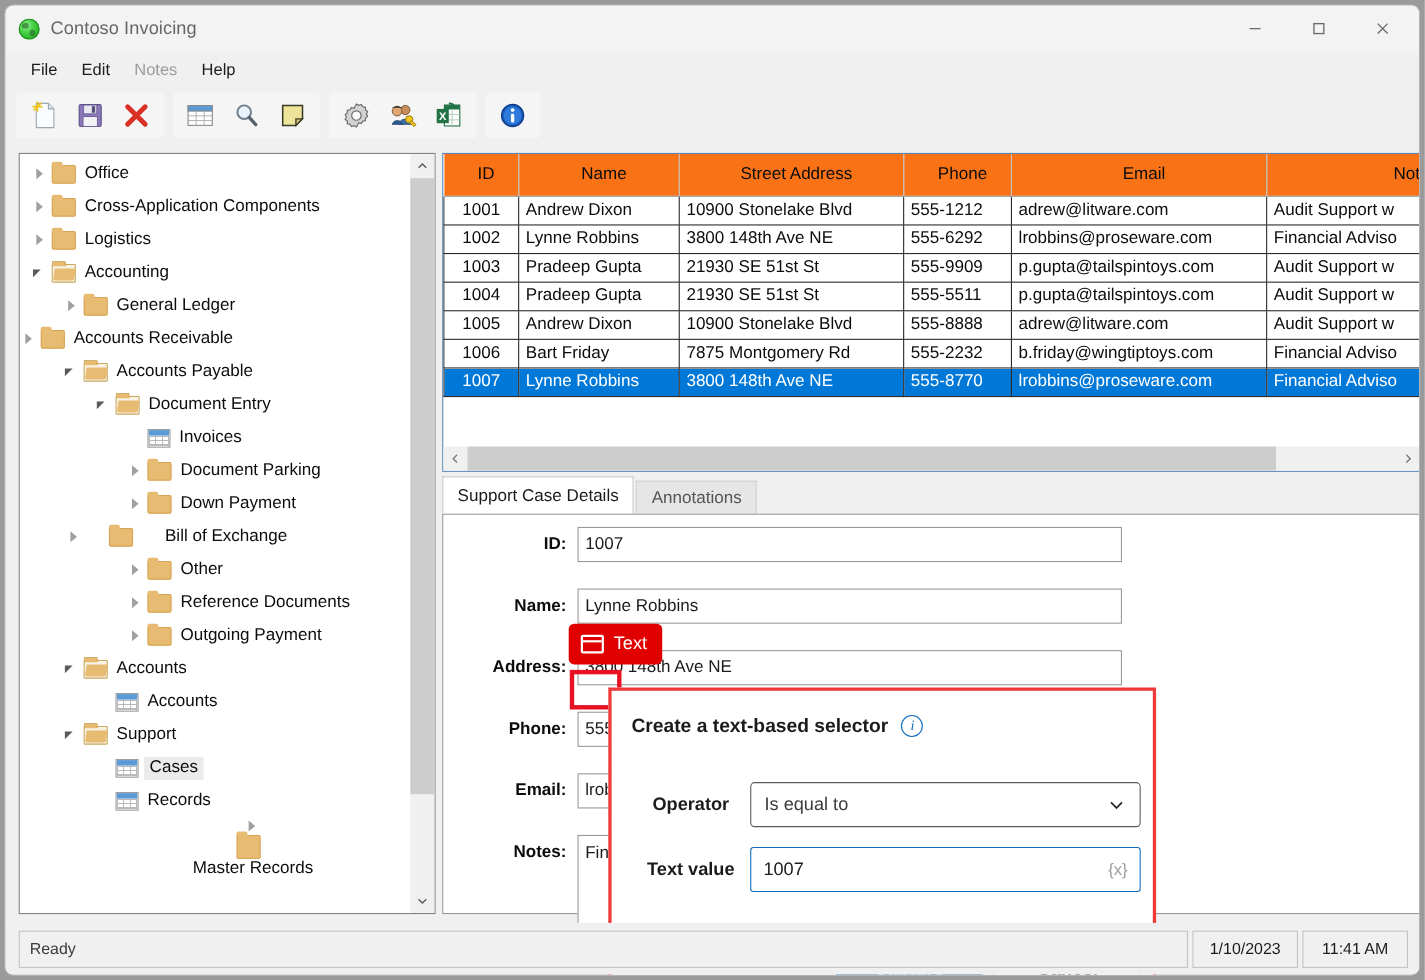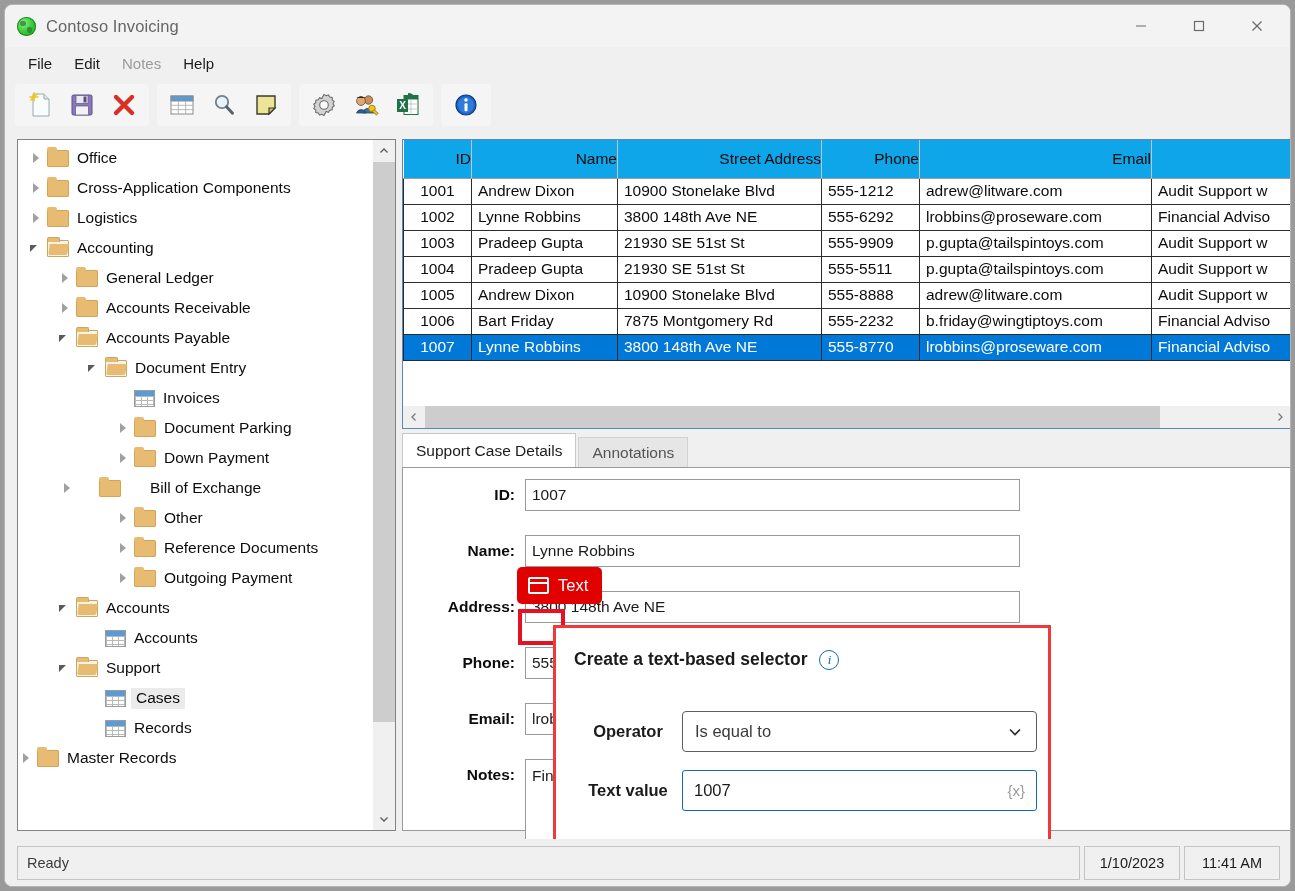--- a/index.html
+++ b/index.html
@@ -212,23 +212,23 @@
     border: 1px solid #5a86b8;
     overflow: hidden;
   }
   #grid-table {
     border-collapse: collapse;
     table-layout: fixed;
     width: 1010px;
     font-size: 15.5px;
   }
   #grid-table th {
-    background: #0ea5e9;
+    background: #f97316;
     font-weight: normal;
-    text-align: right;
+    text-align: center;
     color: #0c0c0c;
     height: 38px;
     padding: 0 0 0 9px;
     border-right: 1px solid #c4c4c4;
     border-bottom: 1px solid #9d9d9d;
   }
   #grid-table td {
     height: 26px;
     padding: 0 6px;
     color: #0c0c0c;
@@ -576,21 +576,21 @@
           <div class="tree-row" style="padding-left: 10px;">
             <div class="twisty expanded"></div>
             <div class="folder open"></div>
             <div class="tree-label">Accounting</div>
           </div>
           <div class="tree-row" style="padding-left: 39px;">
             <div class="twisty collapsed"></div>
             <div class="folder closed"></div>
             <div class="tree-label">General Ledger</div>
           </div>
-          <div class="tree-row" style="padding-left: 39px;">
+          <div class="tree-row" style="">
             <div class="twisty collapsed"></div>
             <div class="folder closed"></div>
             <div class="tree-label">Accounts Receivable</div>
           </div>
           <div class="tree-row" style="padding-left: 39px;">
             <div class="twisty expanded"></div>
             <div class="folder open"></div>
             <div class="tree-label">Accounts Payable</div>
           </div>
           <div class="tree-row" style="padding-left: 68px;">
@@ -651,21 +651,21 @@
           <div class="tree-row selected-item" style="padding-left: 68px;">
             <div class="twisty "></div>
             <div class="grid-icon"></div>
             <div class="tree-label">Cases</div>
           </div>
           <div class="tree-row" style="padding-left: 68px;">
             <div class="twisty "></div>
             <div class="grid-icon"></div>
             <div class="tree-label">Records</div>
           </div>
-          <div class="tree-row" style="">
+          <div class="tree-row" style="padding-left: 39px; flex-direction: column;">
             <div class="twisty collapsed"></div>
             <div class="folder closed"></div>
             <div class="tree-label">Master Records</div>
           </div>
         </div>
 
       <div id="tree-vscroll">
         <div class="vs-arrow" style="top:0">
           <svg width="12" height="12" viewBox="0 0 12 12">
               <polyline points="2.5,7.5 6,4 9.5,7.5"></polyline>

